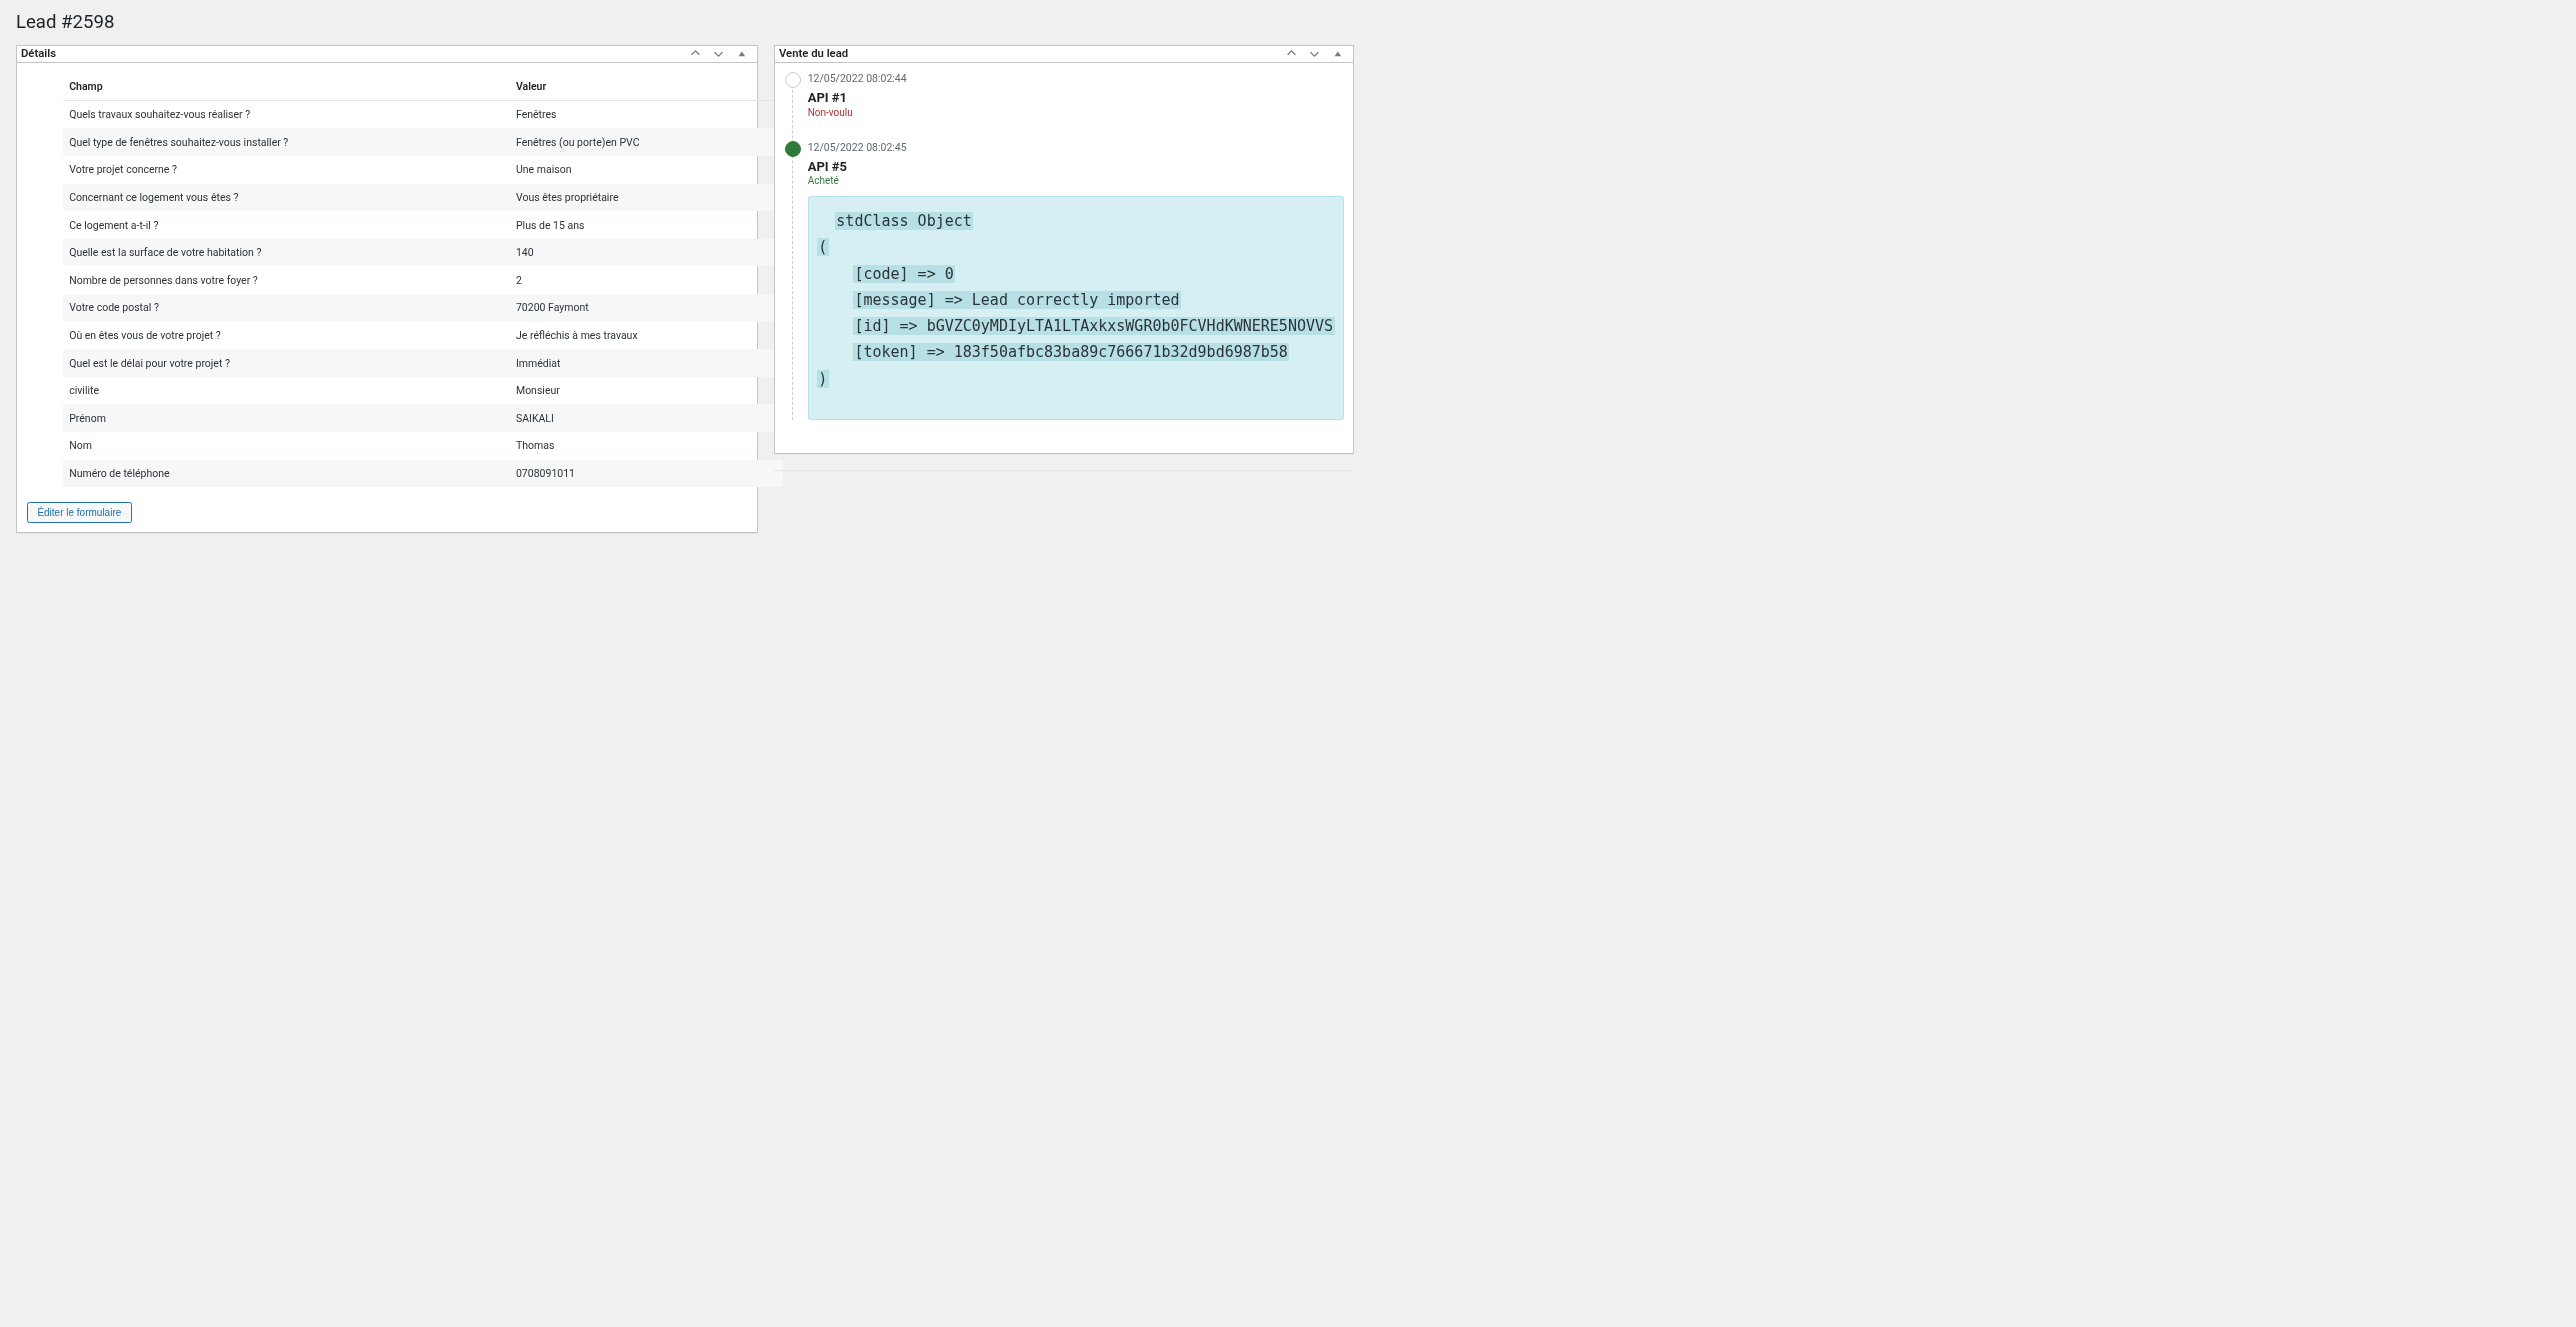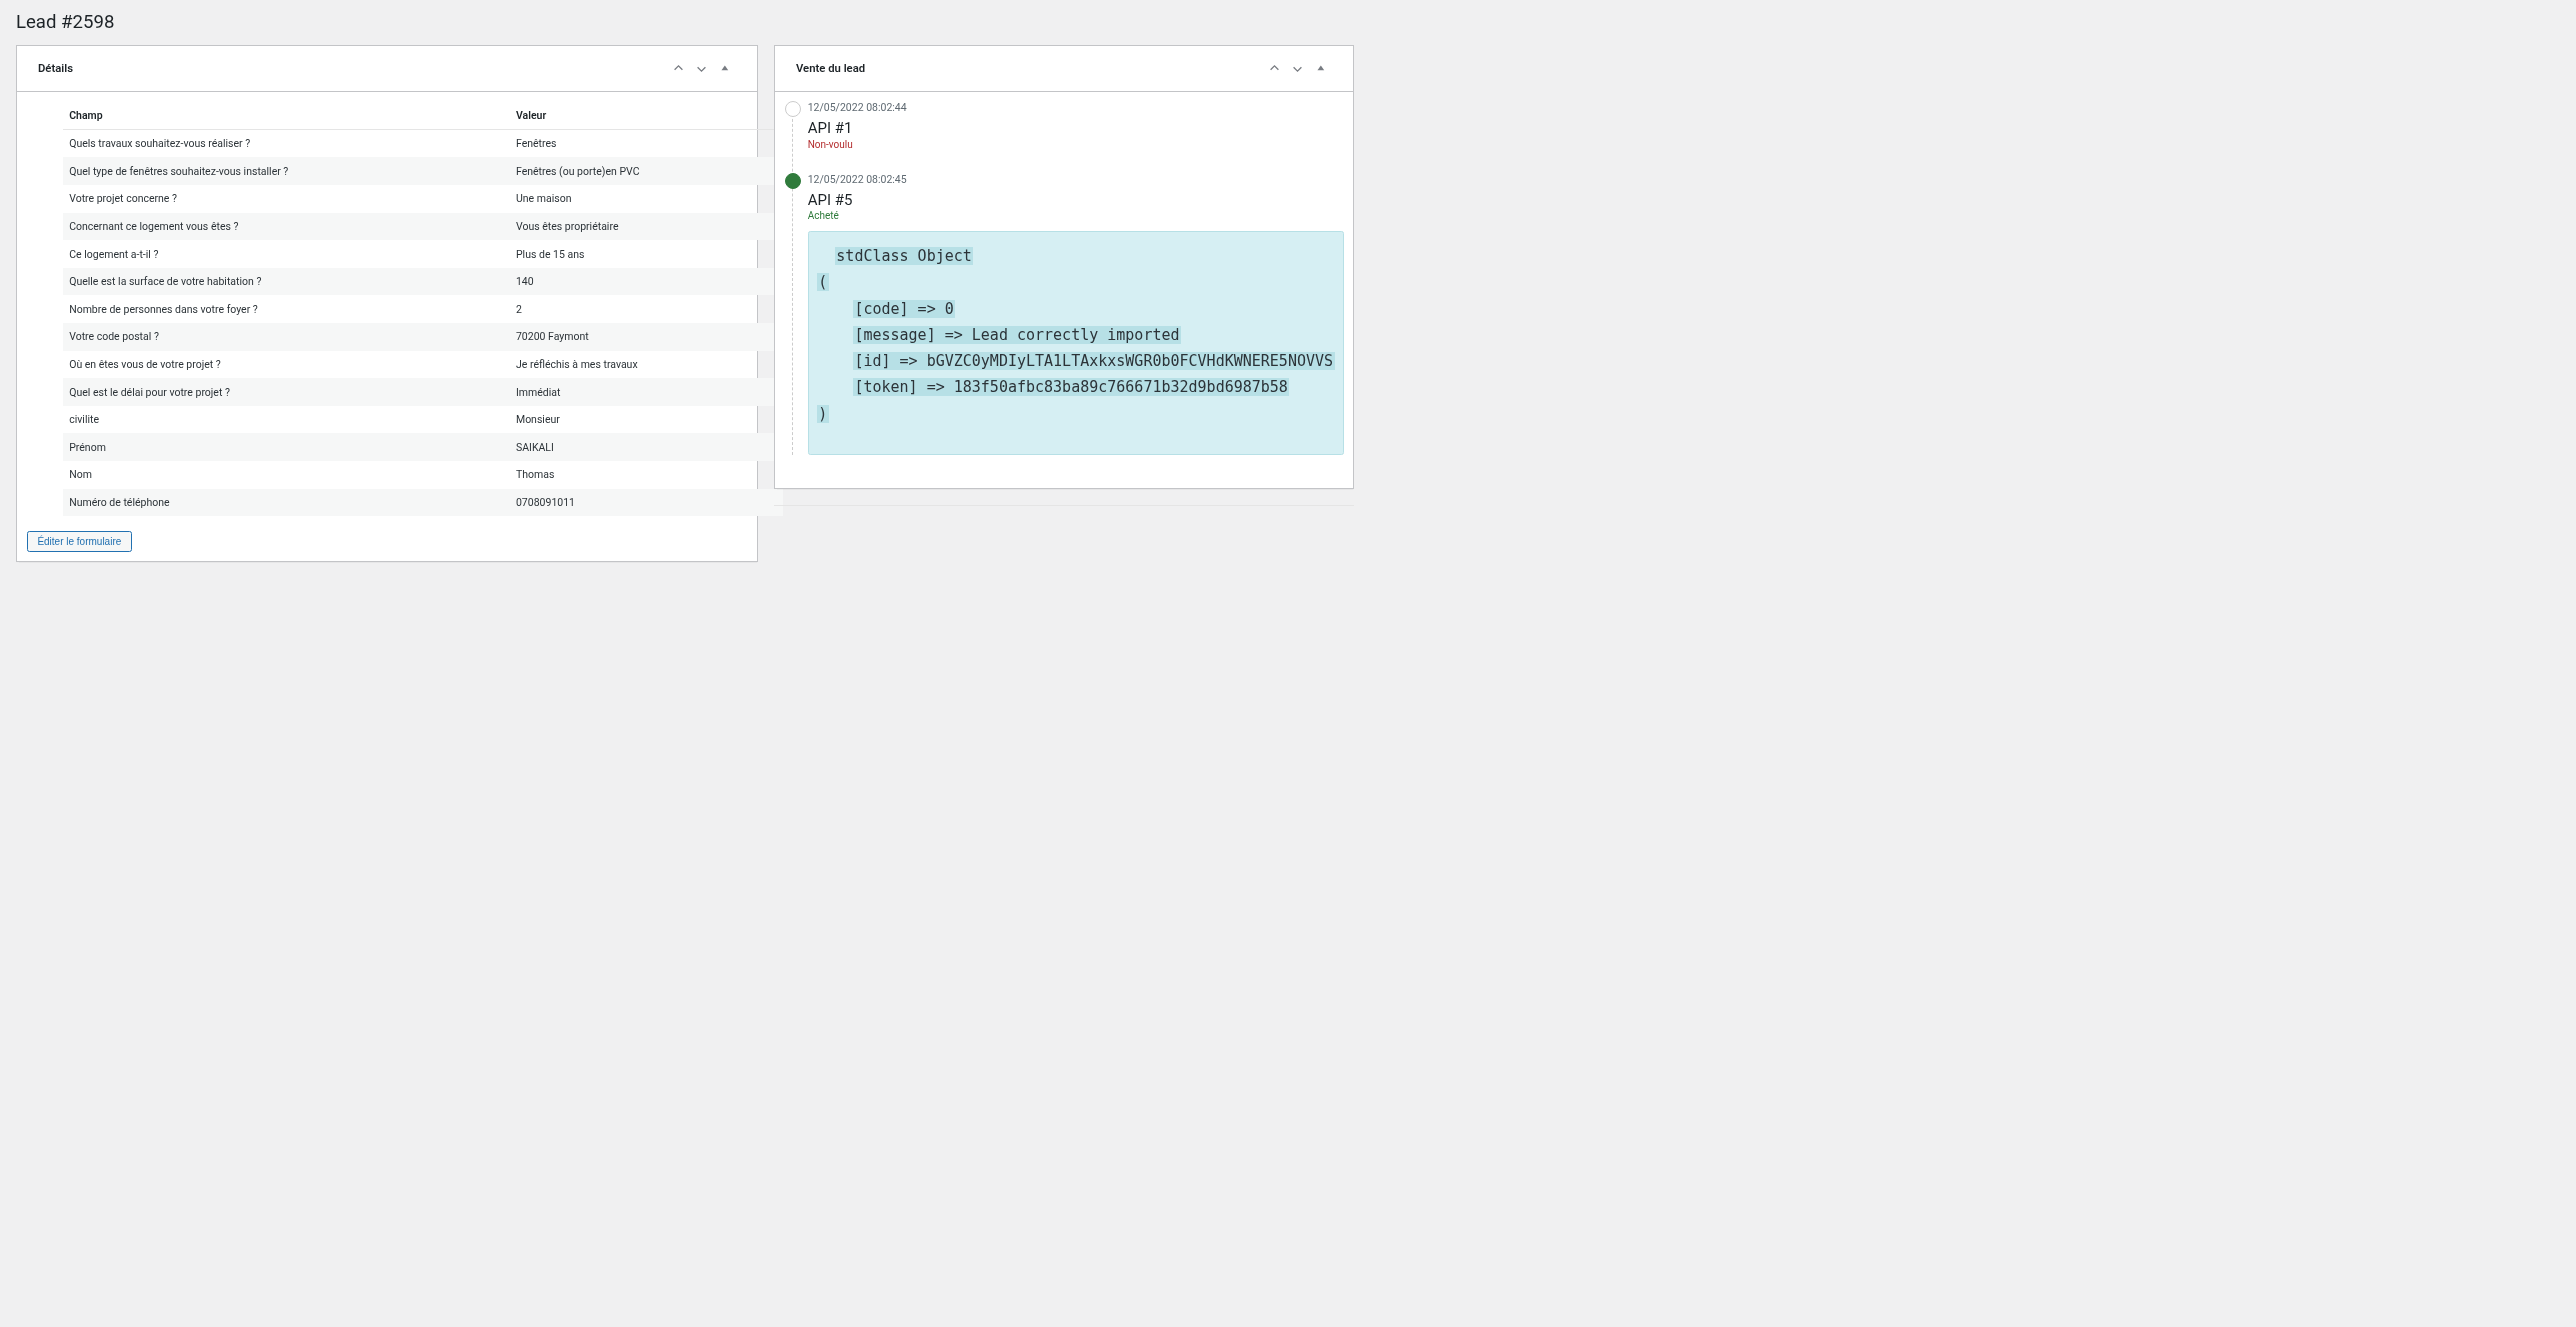--- a/index.html
+++ b/index.html
@@ -26,22 +26,22 @@
   .panel {
     background: #fff;
     border: 0.8px solid #c3c4c7;
     box-shadow: 0 0.8px 0.8px rgba(0,0,0,.04);
     margin-bottom: 16px;
   }
   .panel-header {
     display: flex;
     align-items: center;
     justify-content: space-between;
-    padding: 0 21px;
-    height: 46px;
+    padding: 0 4px;
+    height: 17px;
     border-bottom: 0.8px solid #c3c4c7;
   }
   .panel-header h2 {
     font-size: 11.3px;
     font-weight: 600;
     color: #1d2327;
   }
   .panel-header .controls {
     display: flex;
     gap: 0;
@@ -128,22 +128,22 @@
   .tl-dot.filled {
     background: #307b3c;
     border-color: #307b3c;
   }
   .tl-date {
     color: #5f6a72;
     font-size: 10.5px;
     margin-bottom: 4.9px;
   }
   .tl-title {
-    font-size: 15px;
-    font-weight: 400;
+    font-size: 13px;
+    font-weight: 700;
     color: #1d2327;
     margin-bottom: 1.6px;
   }
   .tl-status { font-size: 10px; }
   .tl-status.unwanted { color: #b32d2e; }
   .tl-status.bought { color: #307b3c; }
 
   pre.api-dump {
     background: #d6eff3;
     border: 0.8px solid #b7e0e6;

